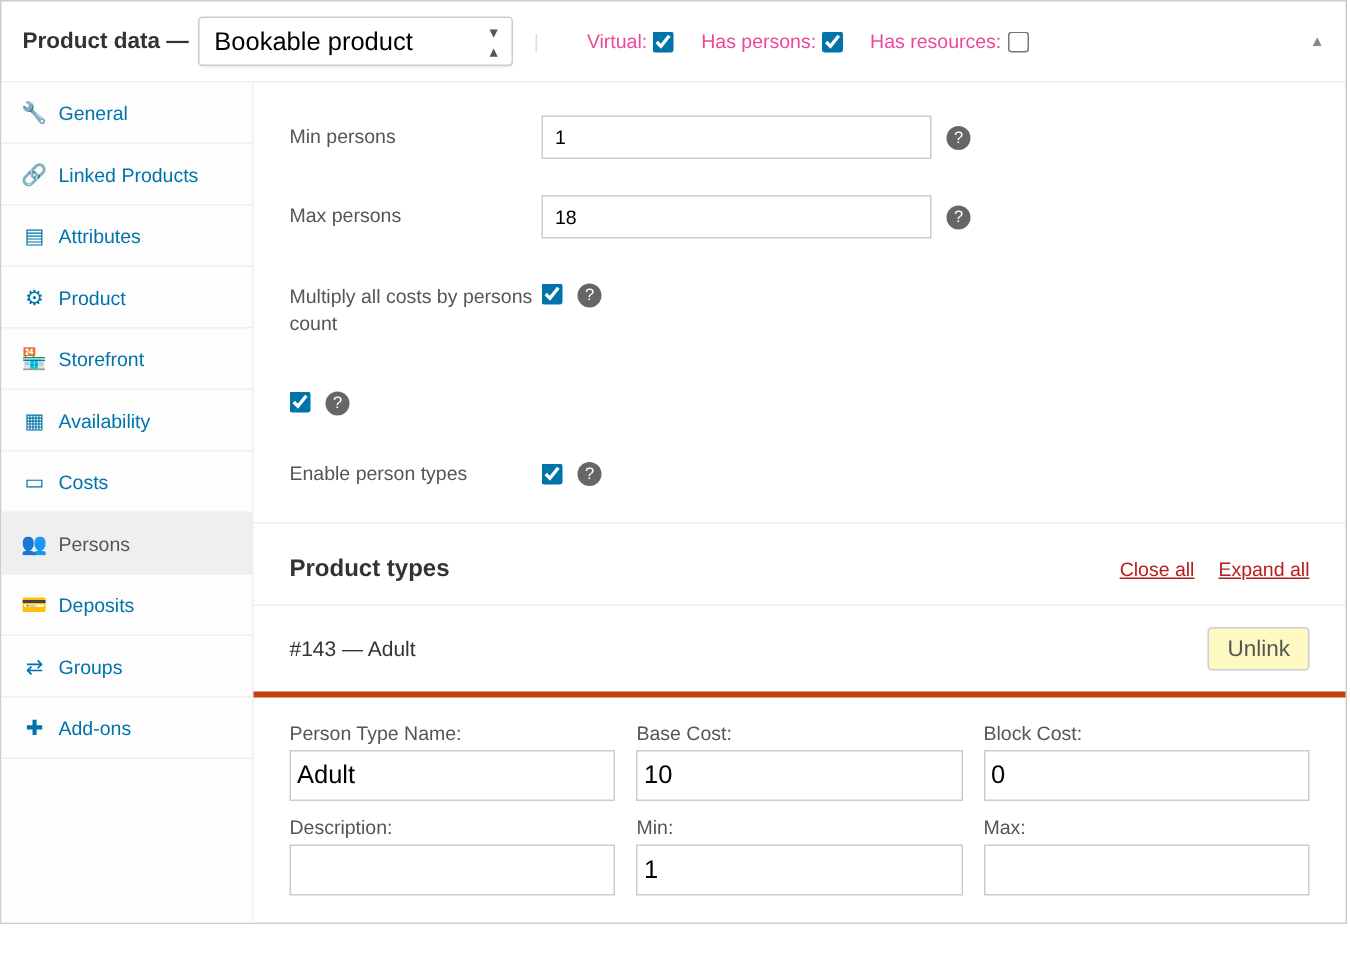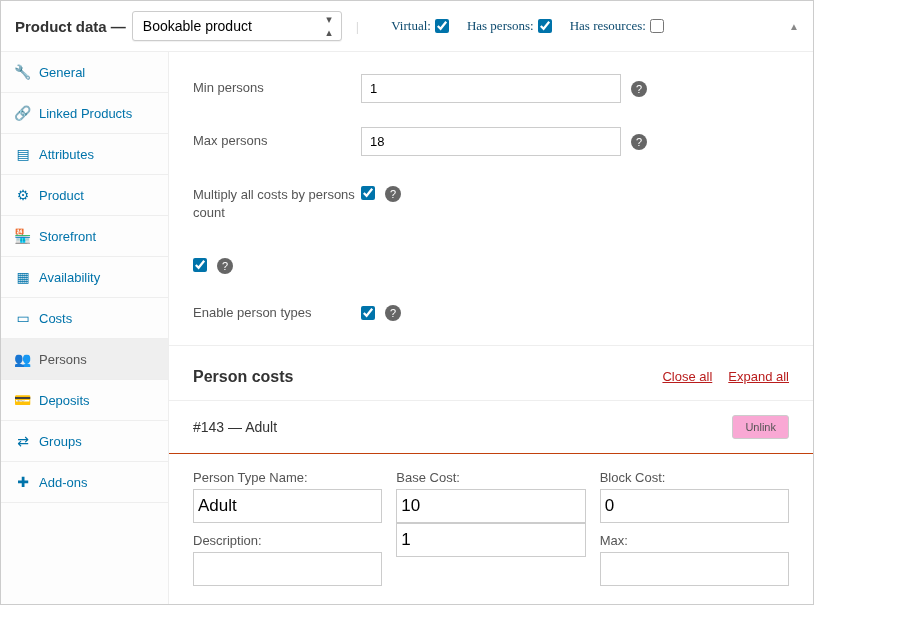--- a/index.html
+++ b/index.html
@@ -1,25 +1,25 @@
 <!DOCTYPE html>
 <html><head>
 <meta charset="utf-8">
 <style>
 * { box-sizing: border-box; margin: 0; padding: 0; }
 body { font-family: -apple-system, BlinkMacSystemFont, "Segoe UI", Arial, sans-serif; font-size: 13px; color: #444; background: #fff; width: 900px; }
-.panel { border: 1px solid #ccc; width: 814px; }
+.panel { border: 1px solid #ccc; width: 898px; }
 .panel-header { display: flex; align-items: center; padding: 10px 14px; border-bottom: 1px solid #eee; position: relative; }
 .panel-title { font-weight: bold; font-size: 15px; color: #333; margin-right: 6px; }
-.product-type-select { appearance: none; -webkit-appearance: none; border: 1px solid #ccc; border-radius: 3px; padding: 6px 30px 6px 10px; font-size: 14px; background: #fff; box-shadow: 0 1px 1px rgba(0,0,0,0.06); min-width: 210px; }
+.product-type-select { appearance: none; -webkit-appearance: none; border: 1px solid #ccc; border-radius: 3px; padding: 6px 30px 6px 10px; font-size: 17px; background: #fff; box-shadow: 0 1px 1px rgba(0,0,0,0.06); min-width: 210px; }
 .select-wrap { position: relative; display: inline-block; }
 .select-caret { position: absolute; right: 10px; top: 50%; transform: translateY(-50%); pointer-events: none; font-size: 11px; color: #555;}
 .header-opts { display: flex; align-items: center; gap: 18px; margin-left: 22px; font-size: 13px; }
 .opt { display: flex; align-items: center; gap: 4px; }
-.opt label { font-weight: 500; color: #0c4a6e; font-family: Liberation Serif, serif; }
+.opt label { font-weight: 500; color: #ec4899; }
 input[type=checkbox] { width: 14px; height: 14px; accent-color: #0073aa; }
 .caret-up { position: absolute; right: 14px; top: 50%; transform: translateY(-50%); font-size: 10px; color: #888; cursor: pointer; }
 .body { display: flex; }
 .sidebar { width: 168px; background: #fdfdfd; border-right: 1px solid #eee; }
 .sidebar-item { display: flex; align-items: center; gap: 8px; padding: 12px 14px; border-bottom: 1px solid #eee; color: #0073aa; cursor: pointer; font-size: 13px; }
 .sidebar-item.active { background: #efefef; color: #555; }
 .sidebar-icon { width: 16px; display: inline-flex; justify-content: center; color: inherit; font-size: 14px; }
 .content { flex: 1; padding: 0; }
 .form-grid { padding: 10px 0; }
 .form-row { display: flex; align-items: center; padding: 12px 24px; }
@@ -27,22 +27,22 @@
 .form-label { width: 168px; color: #555; line-height: 1.4; }
 .num-input { width: 260px; padding: 6px 8px; border: 1px solid #ccc; font-size: 13px; }
 .help { display:inline-flex; width: 16px; height:16px; margin-left: 10px; background:#666; color:#fff; border-radius:50%; font-size:11px; align-items:center; justify-content:center; }
 .section-divider { border-top: 1px solid #eee; }
 .section-head { display:flex; align-items:center; justify-content: space-between; padding: 22px 24px 14px 24px;}
 .section-title { font-size: 16px; font-weight: bold; color: #333; }
 .section-links { display:flex; gap: 16px; }
 .section-links a { color: #b91c1c; text-decoration: underline; cursor:pointer; }
 .pt-row { border-top: 1px solid #eee; padding: 14px 24px; display:flex; justify-content: space-between; align-items:center; }
 .pt-title { font-weight: normal; font-size: 14px; color:#333; }
-.btn { border:1px solid #ccc; background:#f9a8d4; padding:5px 12px; border-radius:3px; cursor:pointer; font-size:11px; color:#555;margin-left:40px; }
-.pt-fields { display:flex; gap: 0; padding: 6px 24px 18px 24px; border-top: 1px solid #c2410c;}
+.btn { border:1px solid #ccc; background:#fef9c3; padding:5px 12px; border-radius:3px; cursor:pointer; font-size:15px; color:#555;margin-left:40px; }
+.pt-fields { display:flex; gap: 0; padding: 6px 24px 18px 24px; border-top: 4px solid #c2410c;}
 .pt-col { flex:1; padding-right: 14px; }
 .pt-col:last-child { padding-right: 0; }
 .pt-col label { display:block; color:#555; margin: 10px 0 4px 0; }
 .pt-col input { width:100%; padding:6px 4px; border:1px solid #ccc; font-size:17px; }
 </style>
 </head>
 <body>
 
 <div class="panel">
   <div class="panel-header">
@@ -147,21 +147,21 @@
 
         <div class="form-row">
           <div class="form-label">Enable person types</div>
           <input type="checkbox" checked="" style="">
           <span class="help">?</span>
         </div>
       </div>
 
       <div class="section-divider"></div>
       <div class="section-head">
-        <div class="section-title">Person costs</div>
+        <div class="section-title">Product types</div>
         <div class="section-links">
           <a>Close all</a>
           <a>Expand all</a>
         </div>
       </div>
 
       <div class="pt-row">
         <div class="pt-title">#143 — Adult</div>
         <button class="btn">Unlink</button>
       </div>
@@ -169,20 +169,21 @@
       <div class="pt-fields">
         <div class="pt-col">
           <label>Person Type Name:</label>
           <input type="text" value="Adult" style="">
           <label>Description:</label>
           <input type="text" value="" style="">
         </div>
         <div class="pt-col">
           <label>Base Cost:</label>
           <input type="text" value="10" style="">
+          <label>Min:</label>
           <input type="text" value="1" style="">
         </div>
         <div class="pt-col">
           <label>Block Cost:</label>
           <input type="text" value="0" style="">
           <label>Max:</label>
           <input type="text" value="" style="">
         </div>
       </div>
 

